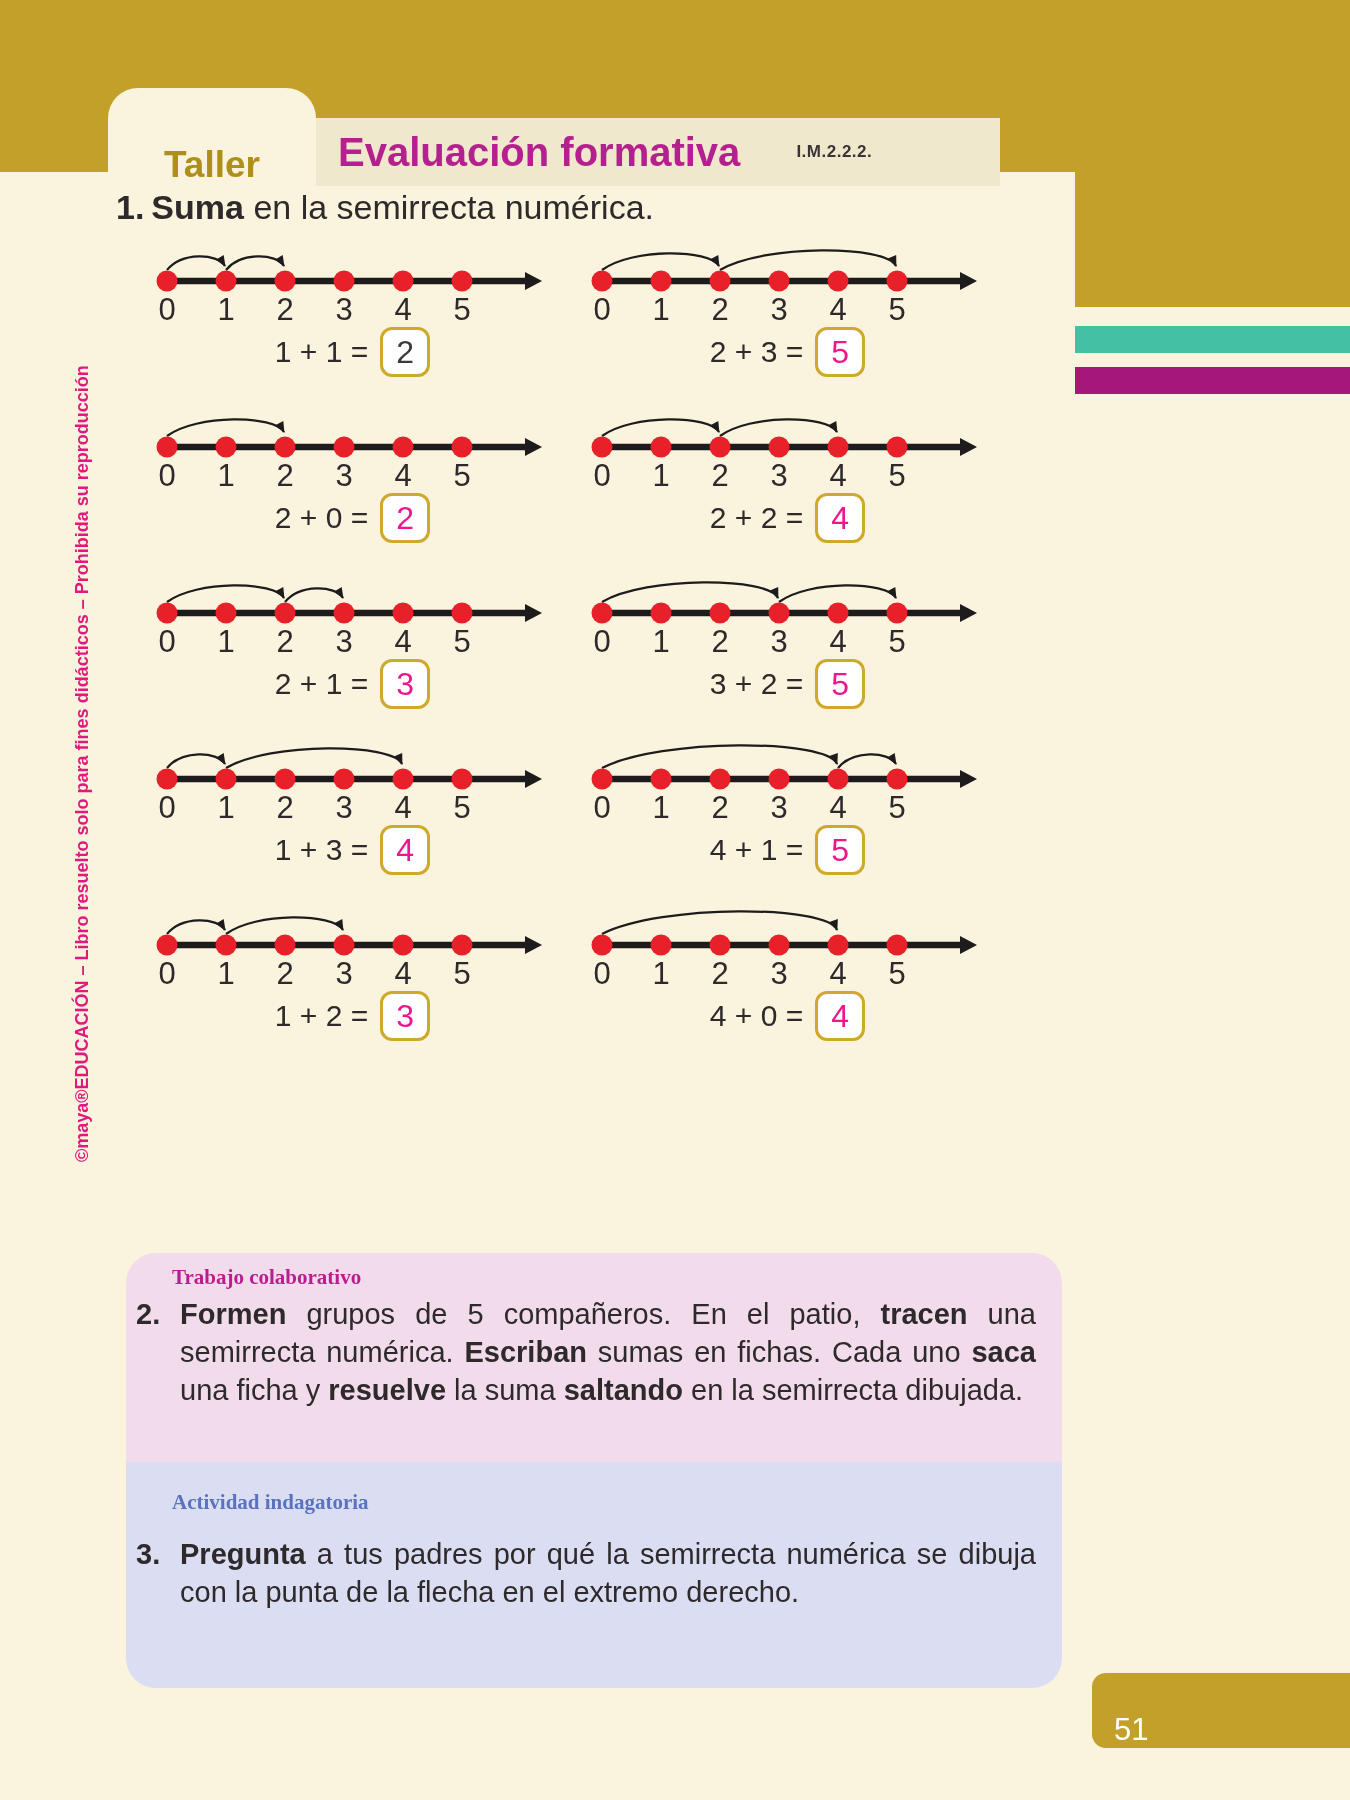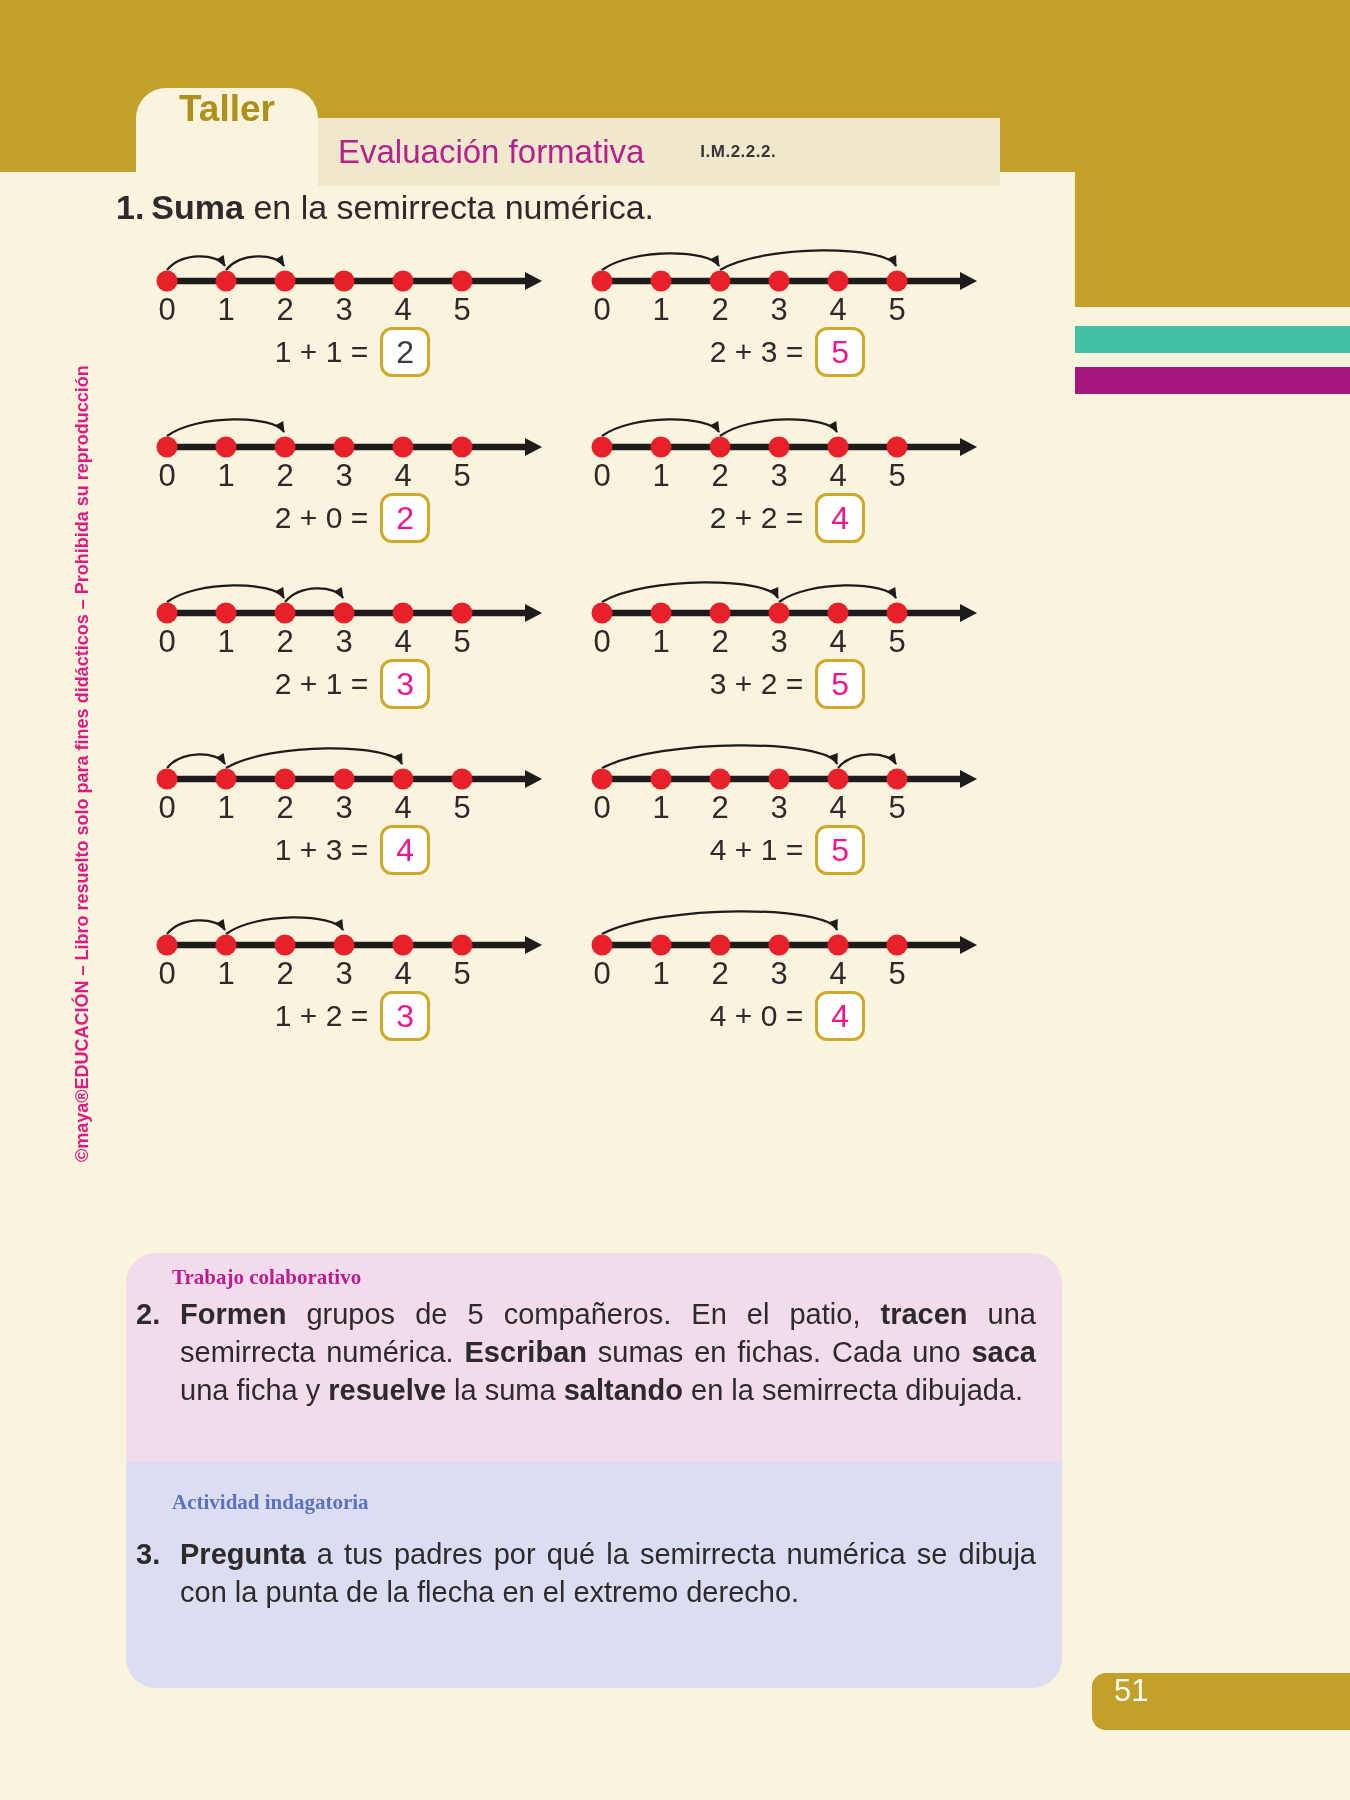--- a/index.html
+++ b/index.html
@@ -11,25 +11,25 @@
   .b { font-weight:bold; }
 
   
   .top-band   { position:absolute; left:0; top:0; width:1350px; height:172px; background:var(--band_gold); }
   .right-gold { position:absolute; left:1075px; top:0; width:275px; height:307px; background:var(--band_gold); }
   .teal-bar   { position:absolute; left:1075px; top:326px; width:275px; height:27px; background:var(--accent_teal); }
   .magenta-bar{ position:absolute; left:1075px; top:367px; width:275px; height:27px; background:var(--accent_magenta_bar); }
 
   .beige-strip { position:absolute; left:300px; top:118px; width:700px; height:68px; background:var(--beige_strip);
                  display:flex; align-items:center; }
-  .band-label  { color:var(--header_magenta); font-size:33px; font-weight:normal; margin-left:38px; }
+  .band-label  { color:var(--header_magenta); font-size:40px; font-weight:bold; margin-left:38px; }
   .band-code   { color:#3a3436; font-size:17px; font-weight:bold; margin-left:56px; letter-spacing:0.5px; }
 
-  .taller-tab   { position:absolute; left:108px; top:88px; width:182px; height:98px; background:var(--cream);
-                  border-radius:30px 30px 0 0; display:flex; align-items:flex-start; justify-content:center;margin-left:28px; }
+  .taller-tab   { position:absolute; left:108px; top:88px; width:208px; height:98px; background:var(--cream);
+                  border-radius:30px 30px 0 0; display:flex; align-items:flex-end; justify-content:center; }
   .taller-label { color:var(--taller_gold); font-size:37px; font-weight:bold; }
 
   
   .title { position:absolute; left:116px; top:188px; font-size:34px; color:var(--ink); }
   .title .num { font-weight:bold; margin-right:7px; }
 
   
   .exercise-grid { position:absolute; left:135px; top:236px; display:grid;
                    grid-template-columns:435px 435px; grid-auto-rows:166px; }
   .exercise-cell { width:435px; }
@@ -51,22 +51,22 @@
   .box-blue .activity-label { color:var(--heading_blue); margin-bottom:20px; }
   .activity-row  { display:flex; font-size:29px; line-height:38px; color:var(--ink); }
   .activity-num  { font-weight:bold; width:44px; flex:none; }
   .activity-text { flex:1; text-align:justify; }
 
   
   .sidebar-text { position:absolute; left:72px; top:1162px; transform-origin:0 0; transform:rotate(-90deg);
                   width:760px; font-size:18px; font-weight:bold; color:var(--sidebar_pink); white-space:nowrap; }
 
   
-  .page-tab { position:absolute; left:1092px; top:1673px; width:258px; height:57px; background:var(--band_gold);
-              border-radius:14px 0 0 14px; display:flex; align-items:flex-start; }
+  .page-tab { position:absolute; left:1092px; top:1673px; width:258px; height:75px; background:var(--band_gold);
+              border-radius:14px 0 0 14px; display:flex; align-items:flex-end; }
   .page-number { color:var(--page_tab_text); font-size:31px; margin-left:22px; }
 </style>
 </head>
 <body>
 
 <div class="page">
 
   <div class="top-band"></div>
   <div class="right-gold"></div>
   <div class="teal-bar"></div>

